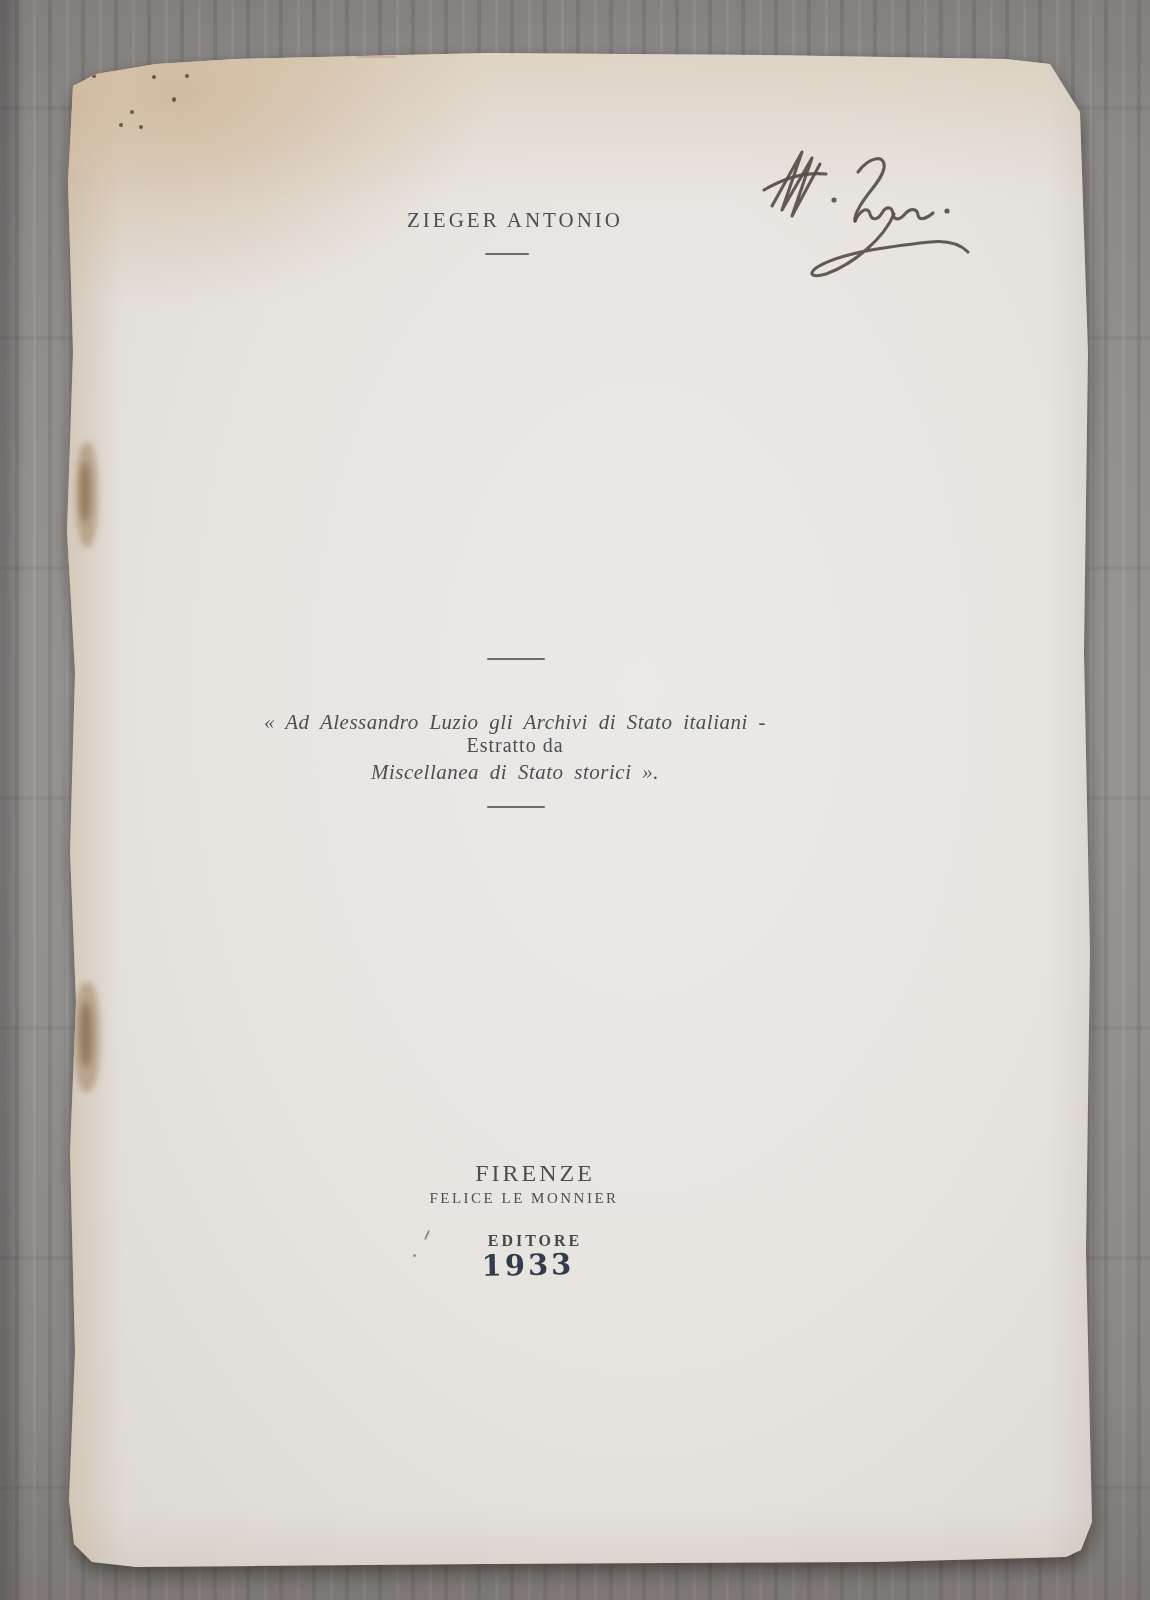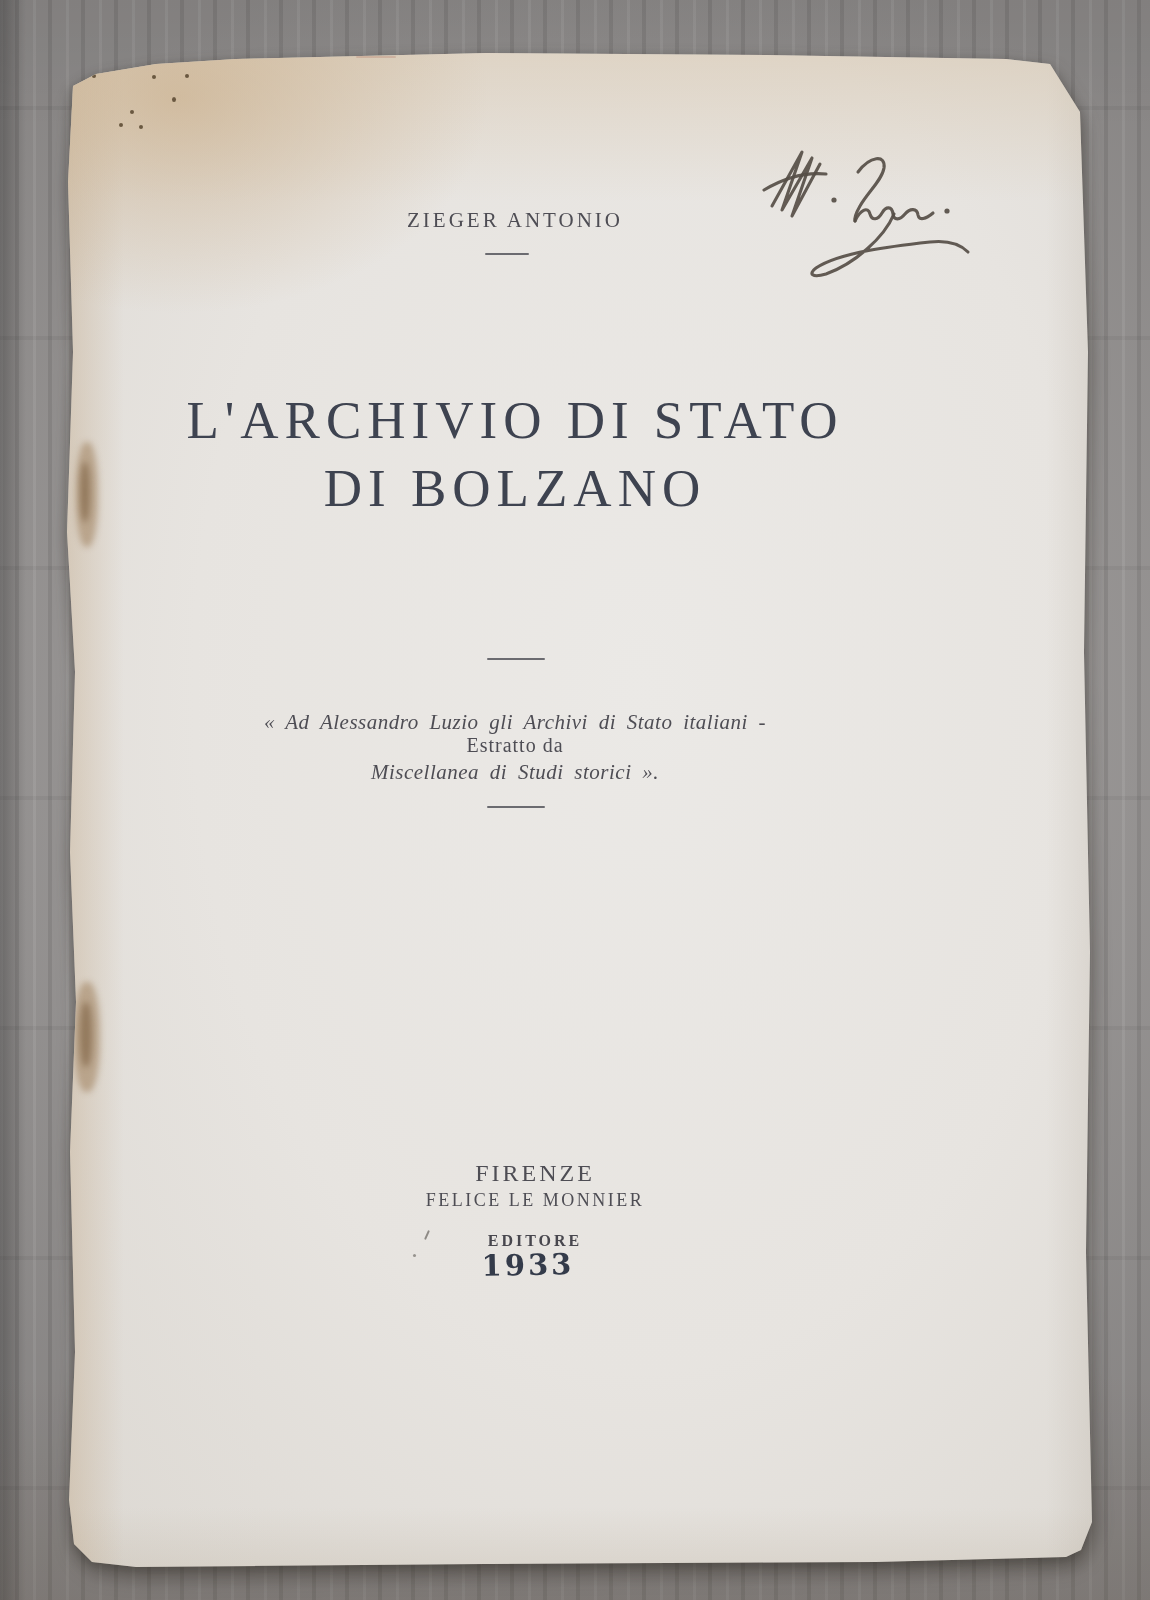--- a/index.html
+++ b/index.html
@@ -85,21 +85,21 @@
   .rule-extract-top{left:421px;top:606px;width:58px;}
   .extract-label{top:634px;font-size:20px;letter-spacing:1px;color:var(--text);margin-top:48px;}
   .extract-source{
     font-style:italic;font-size:21px;letter-spacing:0.5px;word-spacing:5px;color:var(--text);
   }
   .extract-src-1{top:658px;}
   .extract-src-2{top:708px;}
   .rule-extract-bottom{left:421px;top:754px;width:58px;}
 
   .imprint-city{top:1108px;left:469px;font-size:24px;letter-spacing:3px;color:var(--text);}
-  .imprint-publisher{top:1138px;left:469px;font-size:18px;letter-spacing:2.5px;color:var(--text);}
+  .imprint-publisher{top:1138px;left:458px;font-size:15px;letter-spacing:2.5px;color:var(--text);}
   .imprint-role{top:1180px;left:469px;font-size:16px;font-weight:bold;letter-spacing:3px;color:#48474e;}
   .imprint-year{
     top:1196px;left:462px;font-size:29px;font-weight:bold;letter-spacing:3px;
     color:#343b4a;font-family:"DejaVu Serif", serif;transform:translateX(-50%) rotate(-1deg);
   }
   .pen-mark{position:absolute;left:360px;top:1178px;width:2px;height:10px;
     background:rgba(70,65,60,0.55);transform:rotate(24deg);border-radius:1px;}
   .pen-dot{position:absolute;left:347px;top:1202px;width:3px;height:3px;border-radius:50%;
     background:rgba(70,65,60,0.5);}
 
@@ -129,27 +129,25 @@
       <span class="top-scratch" style="left:290px;top:4px;width:40px;opacity:.5;"></span>
 
       <span class="staple-tear" style="left:10px;top:390px;width:22px;height:105px;"></span>
       <span class="staple-tear inner" style="left:14px;top:410px;width:10px;height:60px;"></span>
       <span class="staple-tear" style="left:8px;top:930px;width:26px;height:110px;"></span>
       <span class="staple-tear inner" style="left:14px;top:950px;width:12px;height:65px;"></span>
 
       <div class="cline author">ZIEGER ANTONIO</div>
       <div class="rule rule-author"></div>
 
-      <div class="cline title-line title-1">L'ARCHIVIO DI STATO</div>
-      <div class="cline title-line title-2">DI BOLZANO</div>
 
       <div class="rule rule-extract-top"></div>
       <div class="cline extract-label">Estratto da</div>
       <div class="cline extract-source extract-src-1">« Ad Alessandro Luzio gli Archivi di Stato italiani -</div>
-      <div class="cline extract-source extract-src-2">Miscellanea di Studi storici ».</div>
+      <div class="cline extract-source extract-src-2">Miscellanea di Stato storici ».</div>
       <div class="rule rule-extract-bottom"></div>
 
       <div class="cline imprint-city">FIRENZE</div>
       <div class="cline imprint-publisher">FELICE LE MONNIER</div>
       <div class="cline imprint-role">EDITORE</div>
       <div class="cline imprint-year">1933</div>
       <span class="pen-mark"></span>
       <span class="pen-dot"></span>
 
       <svg class="signature" viewBox="0 0 260 170" role="img" aria-label="prof. Zieger.">

